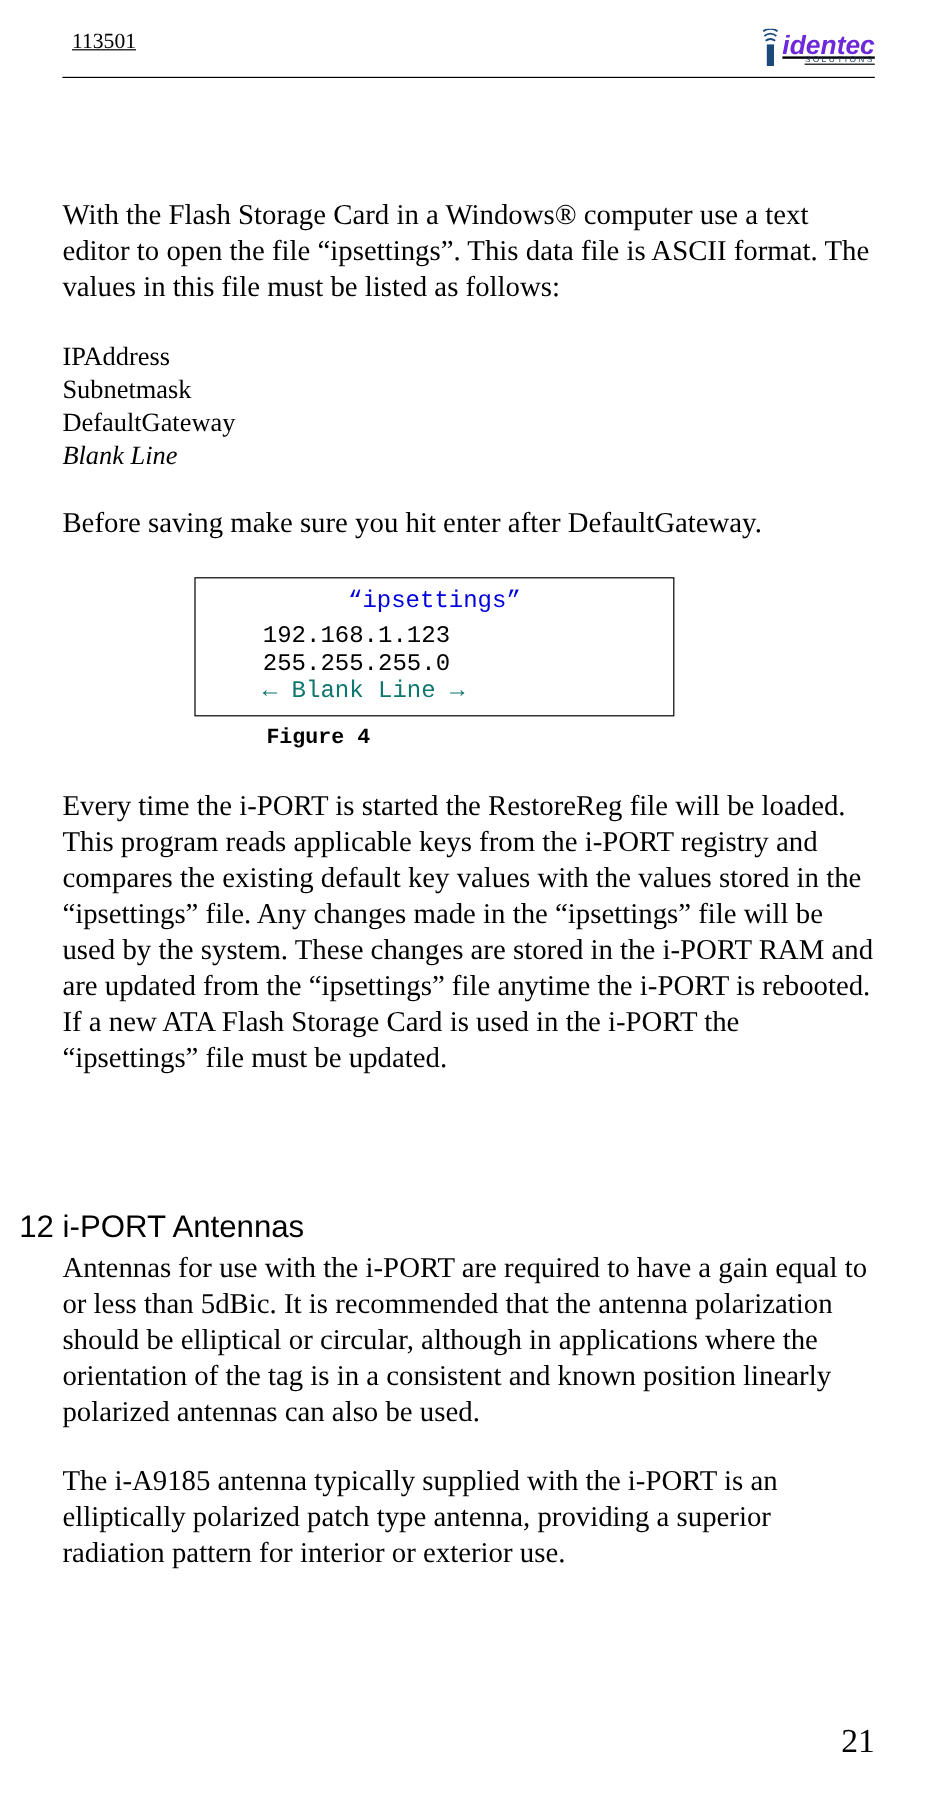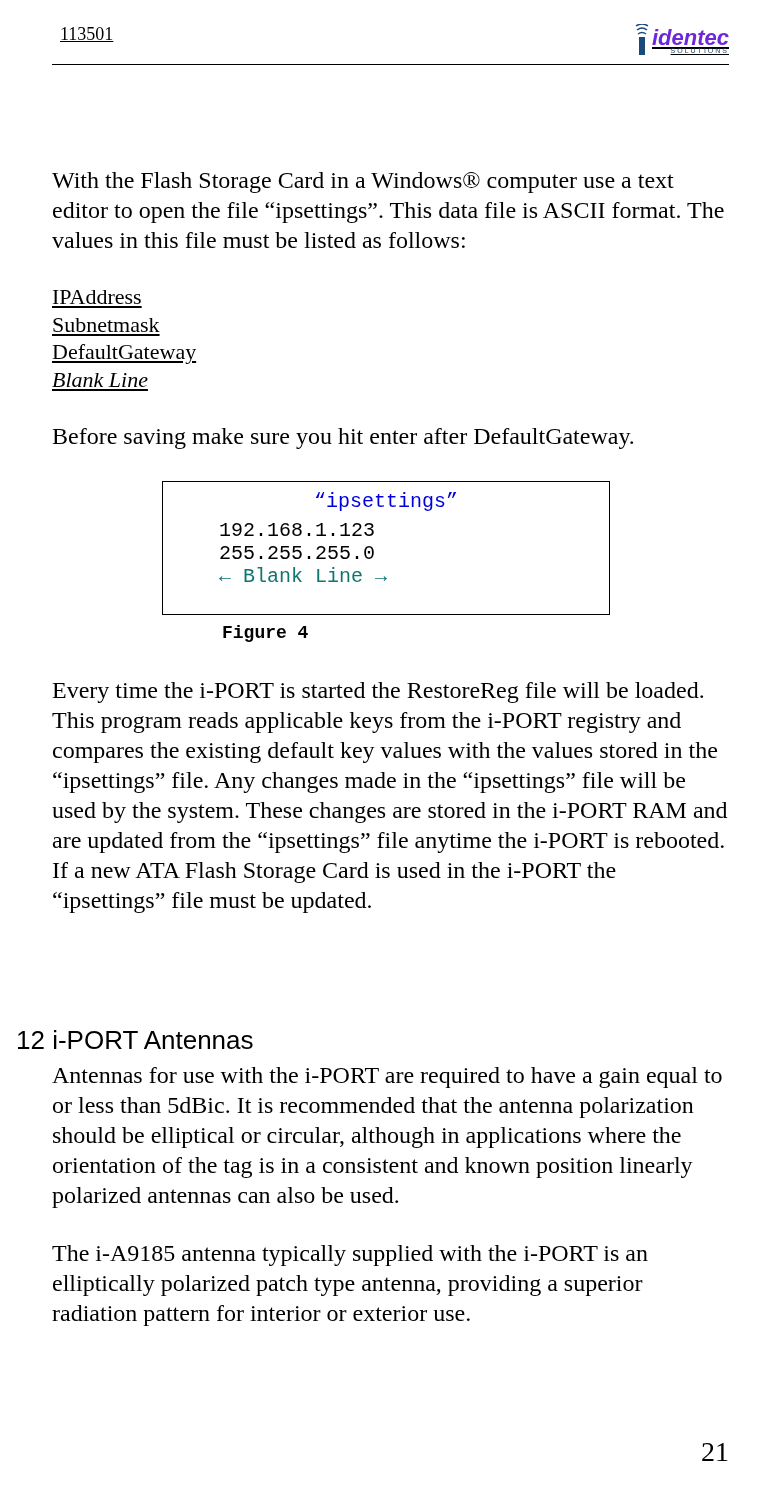--- a/index.html
+++ b/index.html
@@ -68,30 +68,29 @@
       padding-top: 100px;
     }
     .para {
       font-size: 24px;
       line-height: 1.25;
       margin-bottom: 28px;
     }
     .list-block {
       font-size: 22px;
       line-height: 1.25;
-      text-decoration: underline;
     }
     .italic {
       font-style: italic;
     }
     .figure-box {
       border: 1.5px solid #000;
-      width: 448px;
+      width: 400px;
       margin: 30px 18px 8px 110px;
-      padding: 8px 0 26px 0;
+      padding: 8px 0 8px 0;
       font-family: "Courier New", Courier, monospace;
       font-size: 20px;
     }
     .figure-title {
       color: #0000dd;
       text-align: center;
       font-family: "Courier New", Courier, monospace;
       font-size: 20px;
     }
     .figure-content {

